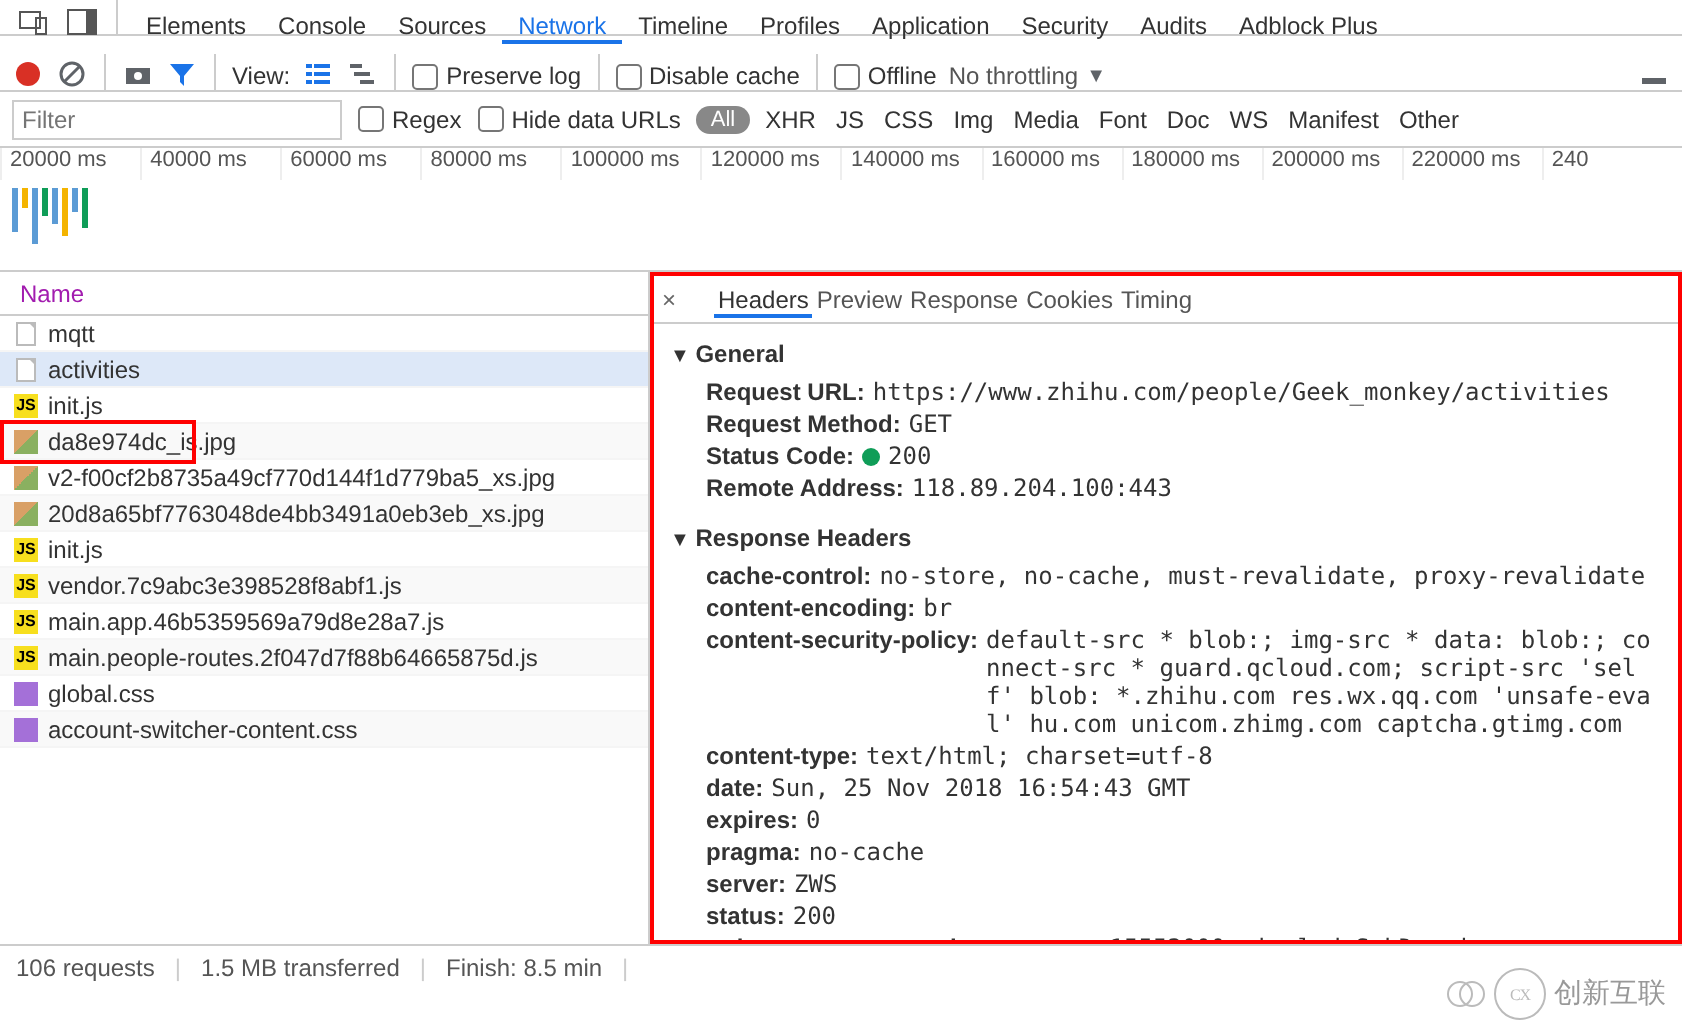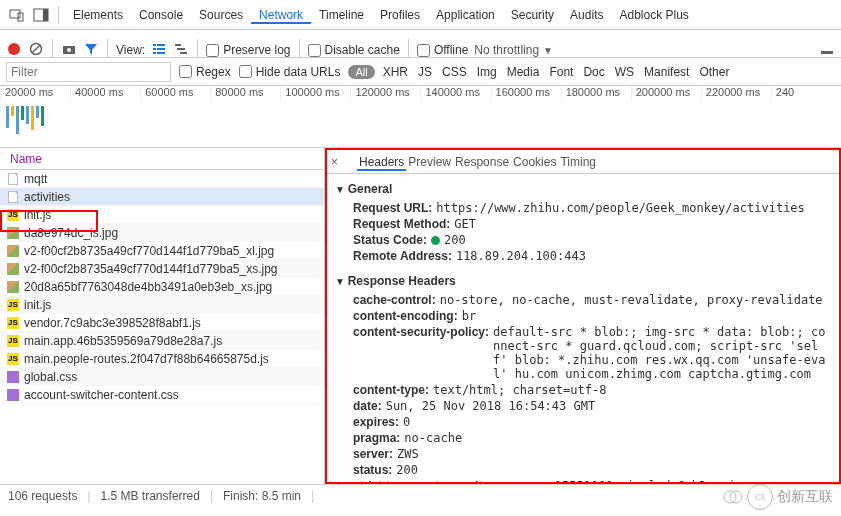--- a/index.html
+++ b/index.html
@@ -1,17 +1,17 @@
 <!DOCTYPE html>
 <html><head>
 <meta charset="utf-8">
 <style>
   * { box-sizing: border-box; margin: 0; padding: 0; }
   body { font-family: "Segoe UI", "Lucida Grande", Tahoma, sans-serif; font-size: 12px; color: #333; background: #fff; width: 841px; }
-  .top-tabs { display: flex; align-items: center; border-bottom: 1px solid #ccc; height: 30px; padding: 0 6px; gap: 2px; }
+  .top-tabs { display: flex; align-items: flex-start; border-bottom: 1px solid #ccc; height: 18px; padding: 0 6px; gap: 2px; }
   .top-tabs .icon-btn { width: 22px; height: 22px; display: flex; align-items: center; justify-content: center; color: #555; cursor: pointer; }
   .top-tabs .sep { width: 1px; height: 18px; background: #ccc; margin: 0 4px; }
   .top-tabs .tab { padding: 0 8px; color: #333; line-height: 26px; cursor: pointer; }
   .top-tabs .tab.active { color: #1a73e8; border-bottom: 2px solid #1a73e8; line-height: 24px; }
 
   .toolbar-row { display: flex; align-items: flex-end; height: 28px; border-bottom: 1px solid #ccc; padding: 0 6px; gap: 6px; }
   .rec-dot { width: 12px; height: 12px; background: #d93025; border-radius: 50%; }
   .tb-icon { width: 16px; height: 16px; display: flex; align-items: center; justify-content: center; color: #5f6368; cursor: pointer; }
   .tb-sep { width:1px; height:18px; background:#ccc; margin:0 2px; }
   .funnel { color:#1a73e8; }
@@ -222,26 +222,20 @@
         <div class="row">
           <span class="ficon">
             <span class="img-ic"></span>
           </span>
           <span>da8e974dc_is.jpg</span>
         </div>
         <div class="row">
           <span class="ficon">
             <span class="img-ic"></span>
           </span>
-          <span>v2-f00cf2b8735a49cf770d144f1d779ba5_xl.jpg</span>
-        </div>
-        <div class="row">
-          <span class="ficon">
-            <span class="img-ic"></span>
-          </span>
           <span>v2-f00cf2b8735a49cf770d144f1d779ba5_xs.jpg</span>
         </div>
         <div class="row">
           <span class="ficon">
             <span class="img-ic"></span>
           </span>
           <span>20d8a65bf7763048de4bb3491a0eb3eb_xs.jpg</span>
         </div>
         <div class="row">
           <span class="ficon">

